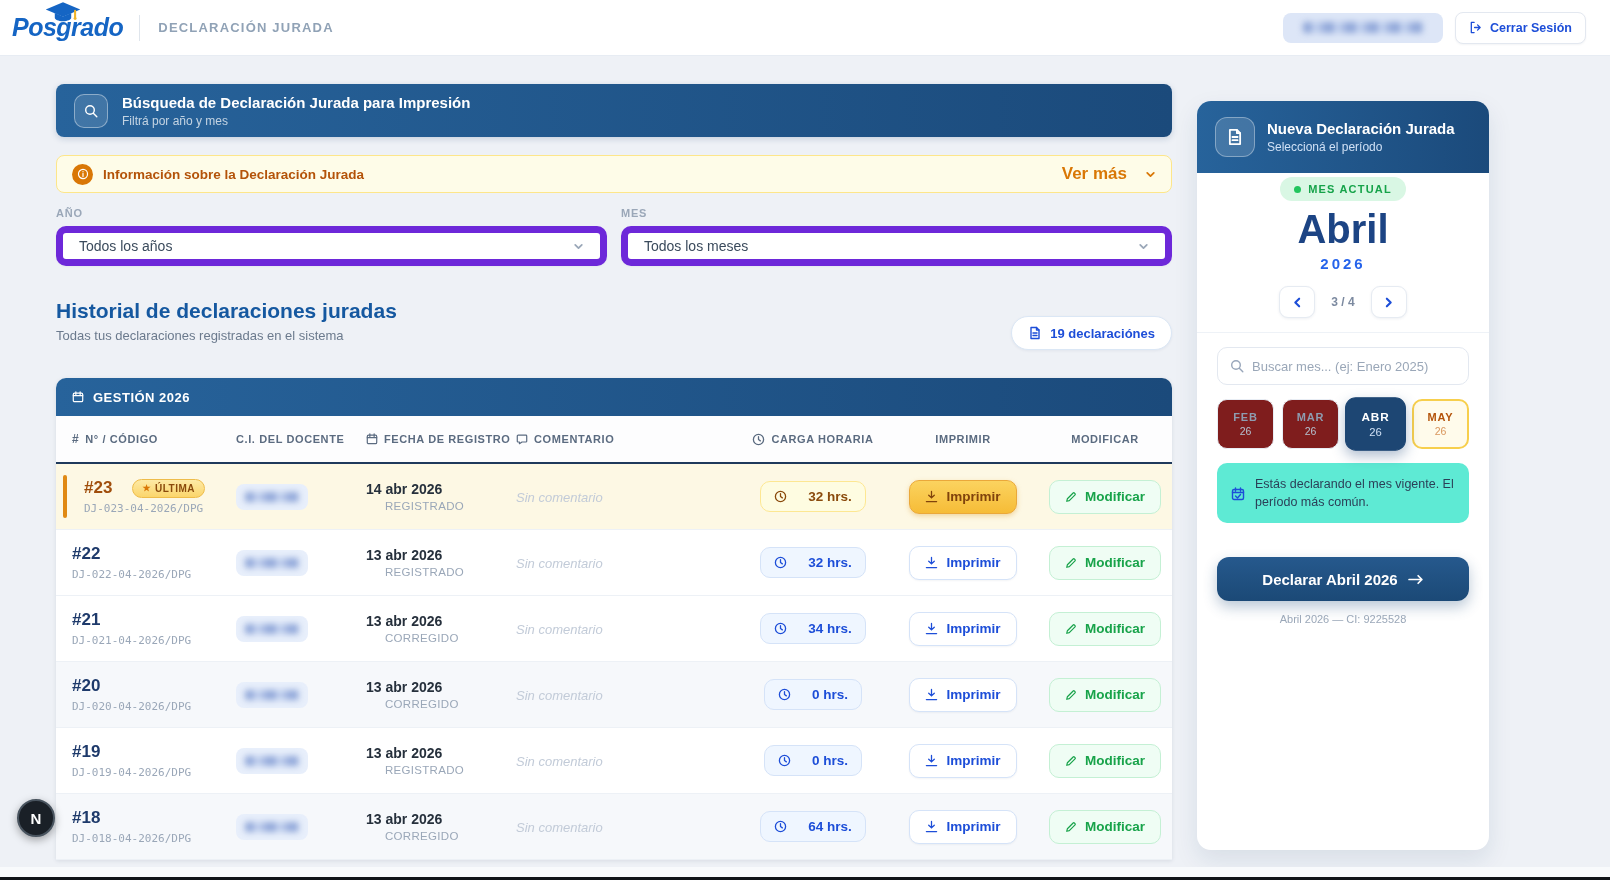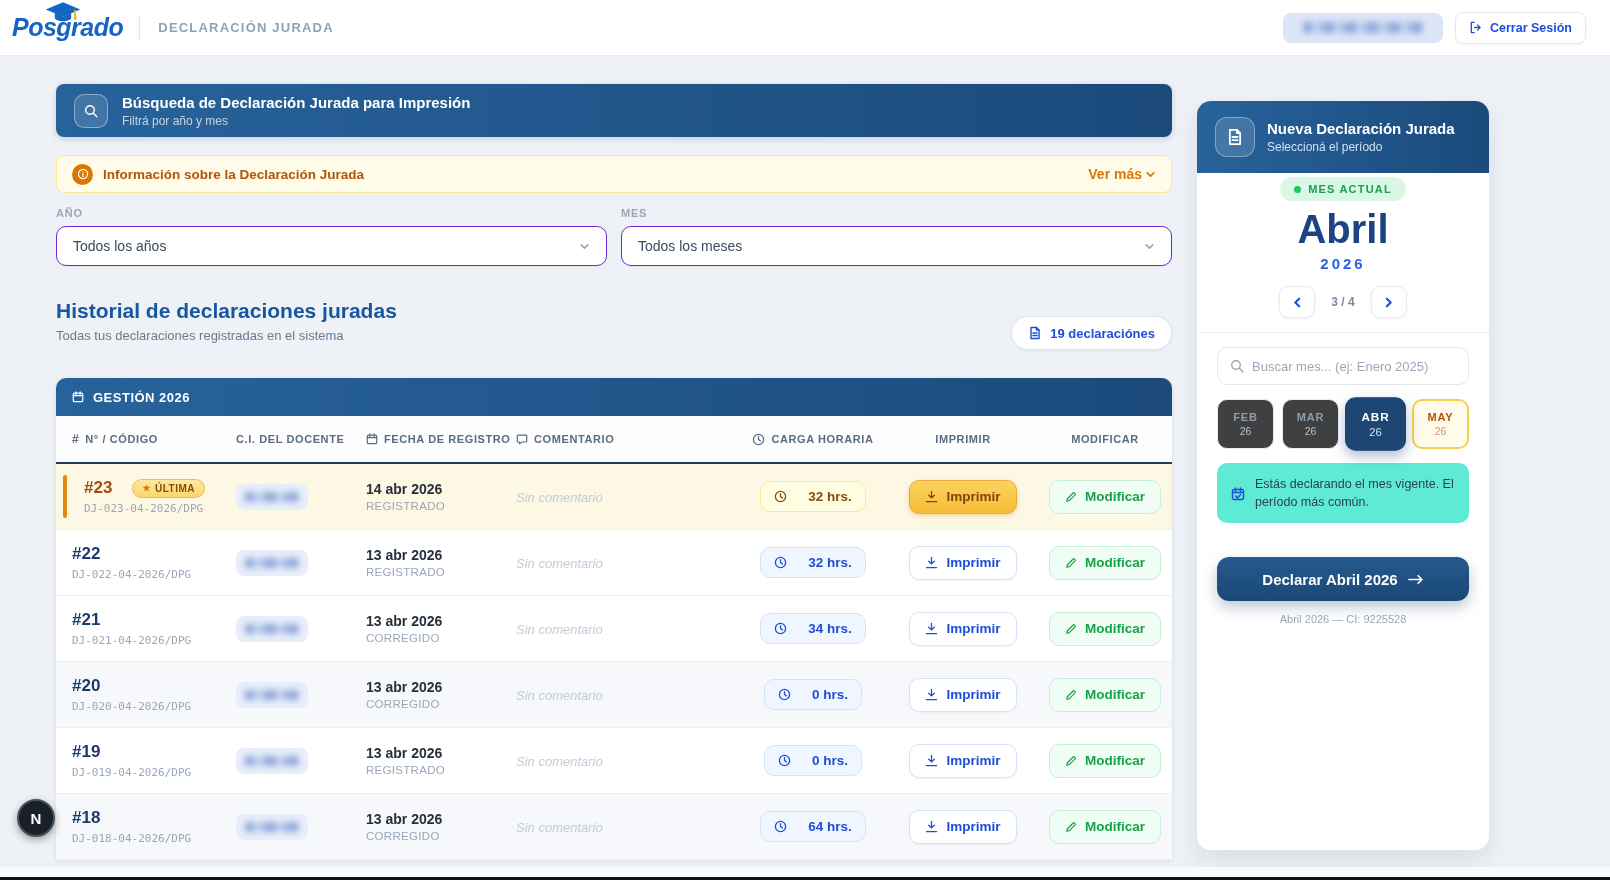--- a/index.html
+++ b/index.html
@@ -38,27 +38,27 @@
     border:1.5px solid rgba(255,255,255,.4); display:flex; align-items:center; justify-content:center; color:#fff; }
   .banner-title { font-size:15px; font-weight:700; color:#fff; }
   .banner-sub { font-size:12px; color:rgba(255,255,255,.72); margin-top:3px; }
 
   
   .infobar { margin-top:18px; height:38px; border-radius:8px; background:#fefce8; border:1px solid #fde68a;
     display:flex; align-items:center; gap:10px; padding:0 15px; }
   .info-ic { width:21px; height:21px; border-radius:50%; background:#d97706; color:#fff; flex:none;
     display:flex; align-items:center; justify-content:center; }
   .infobar-label { font-size:13.5px; font-weight:700; color:#b45309; }
-  .infobar-action { margin-left:auto; font-size:14px; font-weight:700; color:#d97706; cursor:pointer; display:flex; gap:3px; }
+  .infobar-action { margin-left:auto; font-size:17px; font-weight:700; color:#d97706; cursor:pointer; display:flex; gap:18px; }
 
   
   .filters { margin-top:14px; display:flex; gap:14px; }
   .filter-block { flex:1; }
   .filter-label { font-size:11px; font-weight:700; letter-spacing:.8px; color:#9aa7b8; margin-bottom:7px; }
-  .select { height:40px; background:#fff; border:1px solid #6d28d9; border-radius:10px; cursor:pointer;
+  .select { height:40px; background:#fff; border:7px solid #6d28d9; border-radius:10px; cursor:pointer;
     display:flex; align-items:center; justify-content:space-between; padding:0 16px; font-size:14px; color:#3a4a5c;
     box-shadow:0 1px 2px rgba(20,40,80,.04); }
   .select .ic { color:#9aa7b8; }
 
   
   .history-head { margin-top:26px; display:flex; align-items:center; justify-content:space-between; }
   .history-title { font-size:21px; font-weight:800; color:#1558a0; }
   .history-sub { font-size:13px; color:#6b7a8d; margin-top:5px; }
   .count-badge { height:34px; padding:0 16px; background:#fff; border:1px solid #dbe7f5; border-radius:999px;
     display:flex; align-items:center; gap:8px; color:#1d4ed8; font-size:13px; font-weight:700; cursor:pointer;
@@ -83,21 +83,21 @@
   .numline { display:flex; align-items:center; gap:20px; }
   .rnum { font-size:17px; font-weight:800; color:#1e3a6b; }
   .trow.hl .rnum { color:#a04e0c; }
   .ultima { display:inline-flex; align-items:center; gap:4px; background:linear-gradient(#fdeaa6,#fbd56b);
     border:1px solid #eebc4a; border-radius:999px; padding:3px 9px; font-size:10px; font-weight:800; letter-spacing:.5px; color:#8a4a0c; }
   .ultima .star { color:#d97706; font-size:9px; }
   .rcode { margin-top:4px; font-family:"DejaVu Sans Mono", monospace; font-size:11px; color:#9aa7b8; }
   .chip-redacted { width:72px; height:26px; border-radius:8px; background:#e8effb; display:flex; align-items:center; justify-content:center; overflow:hidden; }
   .chip-redacted .blurbar { width:54px; height:10px; }
   .rdate { font-size:14px; font-weight:700; color:#26303c; }
-  .rstatus { margin-top:3px; font-size:11.5px; letter-spacing:.3px; color:#9aa7b8; }
+  .rstatus { margin-top:3px; font-size:11.5px; letter-spacing:.3px; color:#9aa7b8;margin-left:19px; }
   .rcomment { font-size:13px; font-style:italic; color:#c2cbd8; }
   .c5,.c6,.c7 { display:flex; justify-content:center; }
   .hours { display:inline-flex; align-items:center; gap:21px; padding:7px 13px; border-radius:10px;
     background:#eff6ff; border:1px solid #d5e3f8; color:#1d4ed8; font-size:13.5px; font-weight:700; }
   .trow.hl .hours { background:#fefce1; border-color:#fde792; color:#8a4a0c; }
   .btn { display:inline-flex; align-items:center; gap:8px; height:34px; padding:0 15px; border-radius:10px;
     font-size:13.5px; font-weight:700; cursor:pointer; font-family:inherit; }
   .btn.print { background:#fff; border:1px solid #d5e3f8; color:#1d4ed8; box-shadow:0 1px 2px rgba(20,40,80,.05); }
   .trow.hl .btn.print { background:linear-gradient(#fbd35f,#f6bc37); border:1px solid #eaa83a; color:#80430c; box-shadow:0 2px 5px rgba(214,150,30,.35); }
   .btn.modify { background:#effdf4; border:1px solid #c4f0d4; color:#18a34a; }
@@ -119,21 +119,21 @@
   .pager { margin-top:14px; display:flex; align-items:center; gap:16px; }
   .pager-btn { width:36px; height:32px; background:#fff; border:1px solid #e6ebf2; border-radius:9px; cursor:pointer;
     display:flex; align-items:center; justify-content:center; color:#1d4ed8; box-shadow:0 1px 3px rgba(20,40,80,.07); }
   .pager-label { font-size:12px; font-weight:600; color:#7c8aa0; }
   .sb-divider { margin-top:14px; width:calc(100% + 40px); border-top:1px solid #eef2f7; }
   .sb-search { margin-top:14px; width:100%; height:38px; border:1px solid #e3e8f0; border-radius:10px;
     display:flex; align-items:center; gap:8px; padding:0 12px; color:#98a6ba; }
   .sb-search input { border:none; outline:none; flex:1; font-size:13px; color:#0f766e; font-family:inherit; background:transparent; }
   .sb-search input::placeholder { color:#9aa7b8; }
   .month-chips { margin-top:14px; width:100%; display:grid; grid-template-columns:repeat(4,1fr); gap:8px; }
-  .mchip { height:50px; border-radius:10px; border:1px solid #e8edf4; background:#404040; cursor:pointer;
+  .mchip { height:50px; border-radius:10px; border:1px solid #e8edf4; background:#7f1d1d; cursor:pointer;
     display:flex; flex-direction:column; align-items:center; justify-content:center; gap:2px; }
   .mabbr { font-size:11px; font-weight:800; letter-spacing:.8px; color:#8e9cb0; }
   .myr { font-size:10.5px; color:#b4c0cf; }
   .mchip.selected { background:#1d4673; border-color:#1d4673; transform:scale(1.07);
     box-shadow:0 5px 12px rgba(28,70,120,.35); }
   .mchip.selected .mabbr { color:#fff; }
   .mchip.selected .myr { color:#cfe0f5; }
   .mchip.next { background:#fffbeb; border:2px solid #f7cf4d; }
   .mchip.next .mabbr { color:#b45309; }
   .mchip.next .myr { color:#d9965d; }

